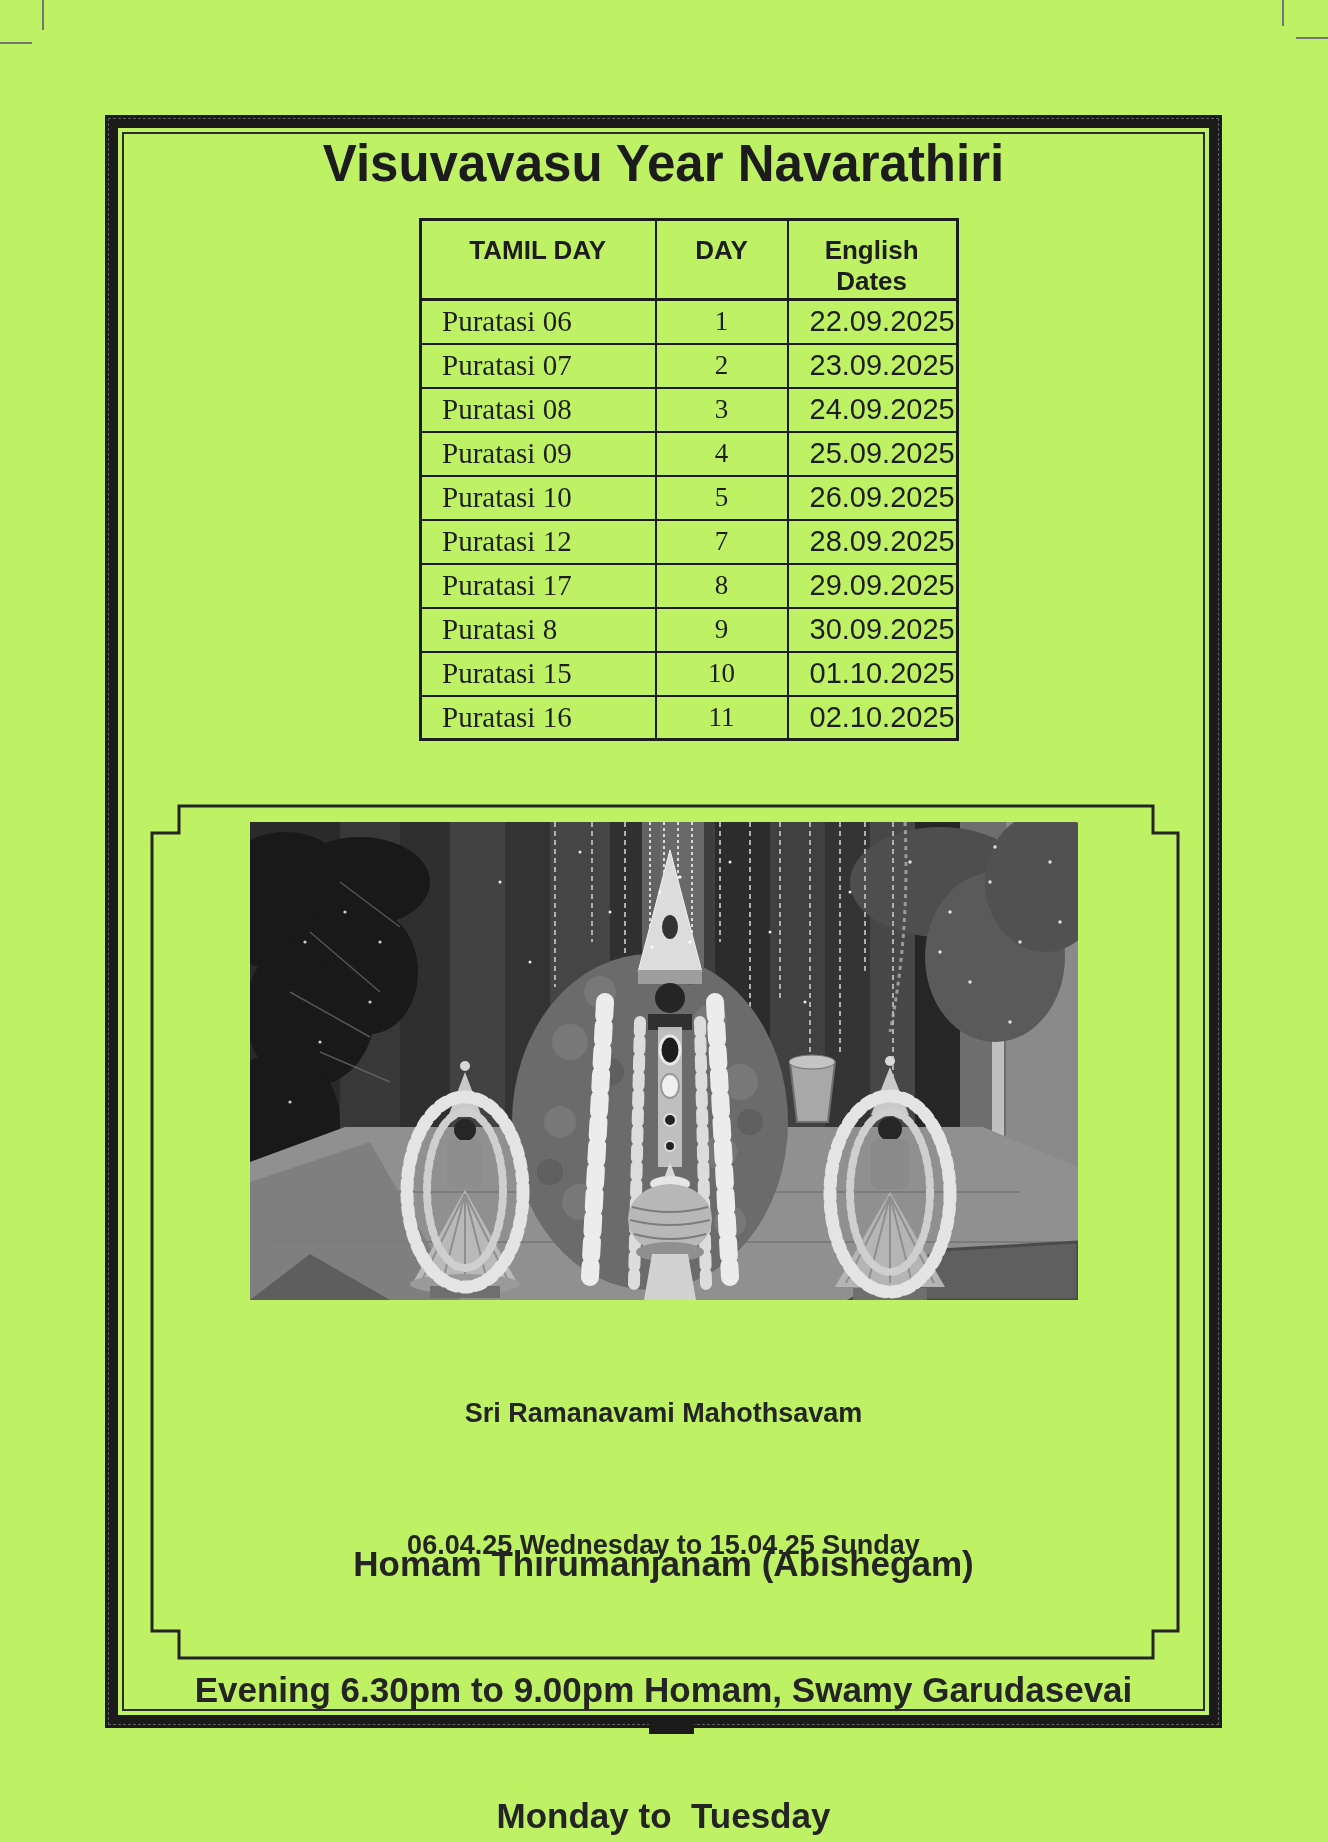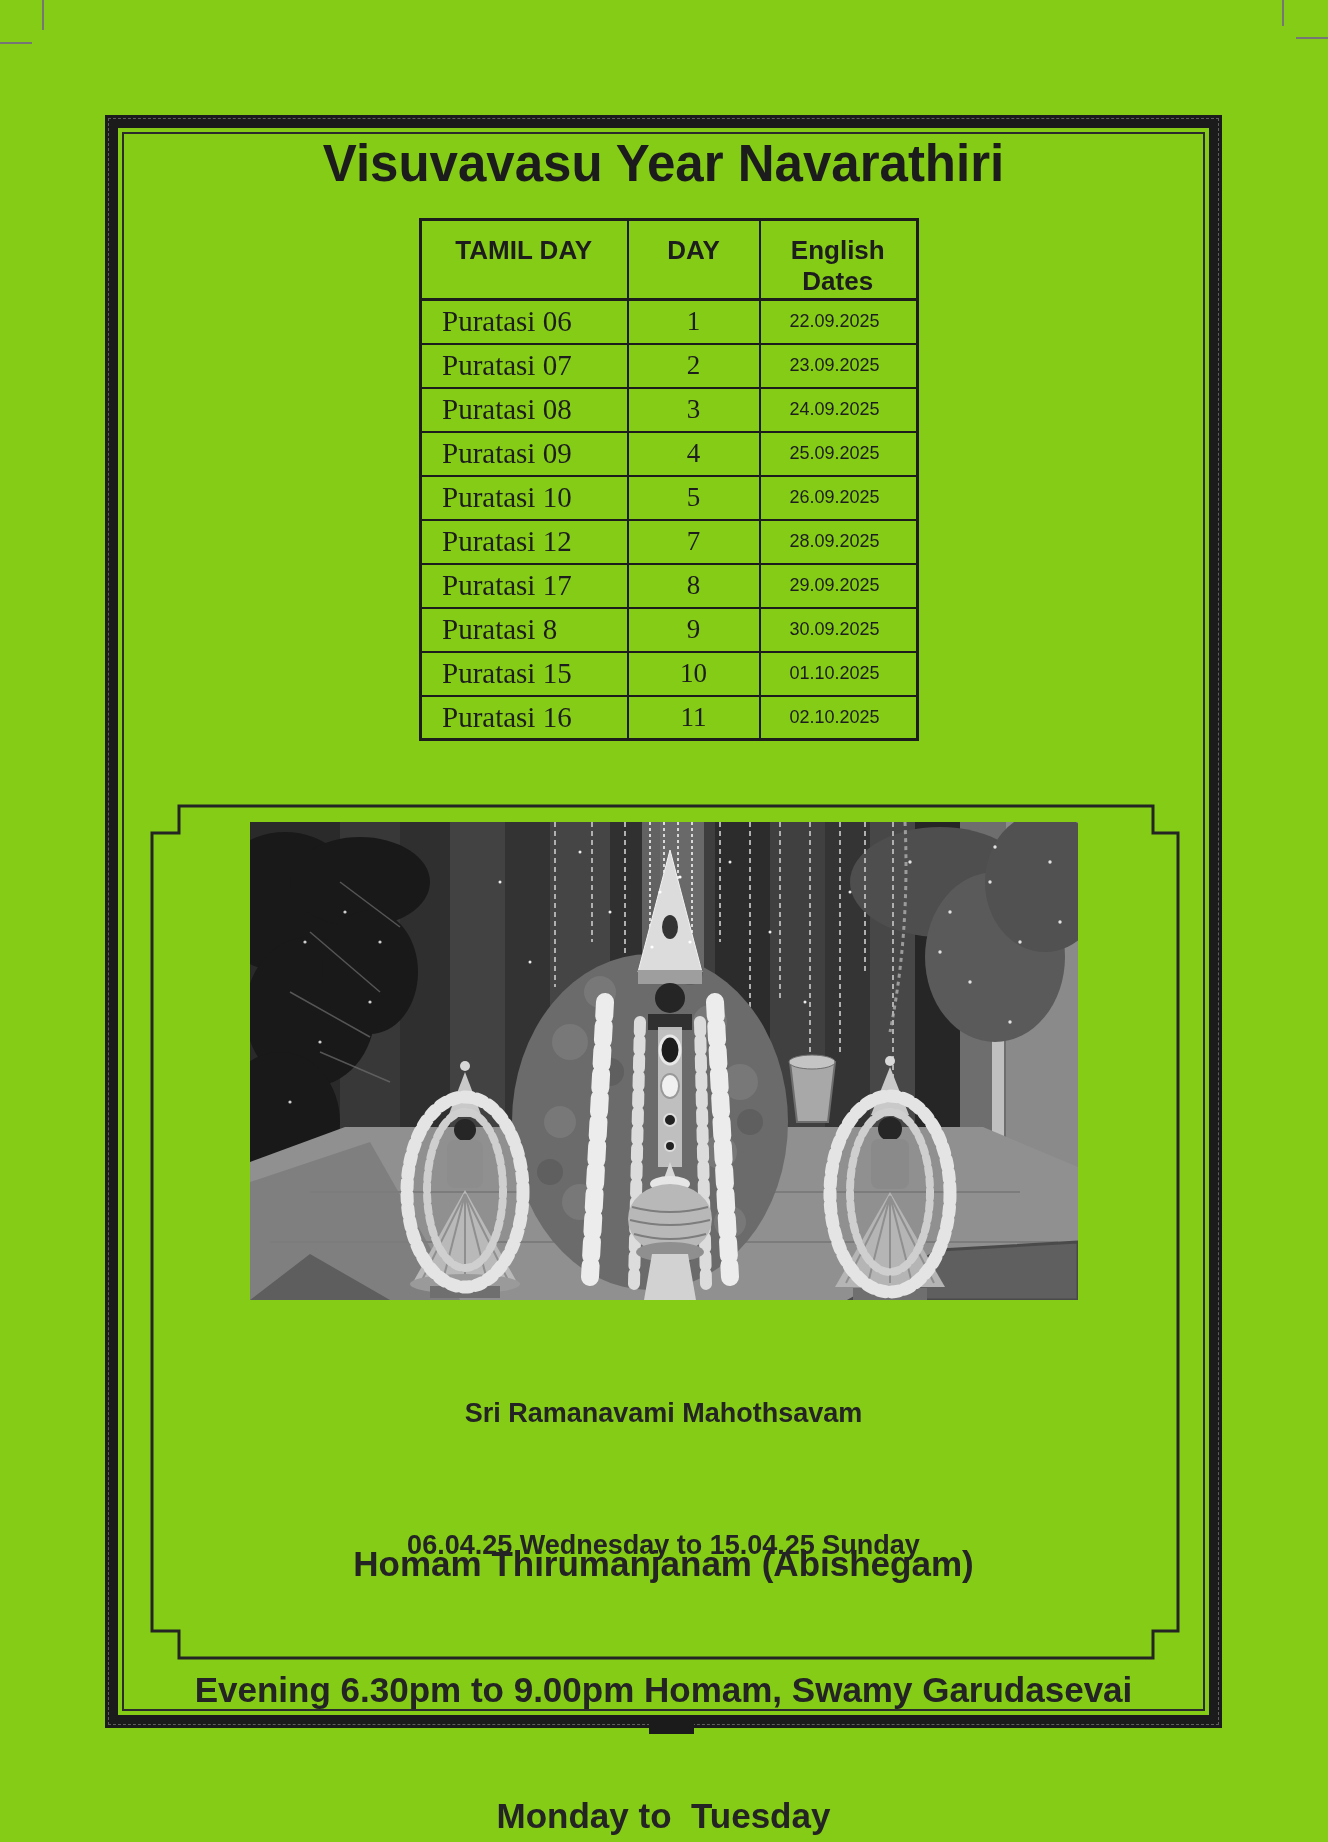--- a/index.html
+++ b/index.html
@@ -1,17 +1,17 @@
 <!DOCTYPE html>
 <html><head>
 <meta charset="utf-8">
 <style>
   html,body{margin:0;padding:0;background:#ffffff;}
   .canvas{
-    position:relative;width:1328px;height:1842px;background:#84cc16;
+    position:relative;width:1328px;height:1842px;background:#bef264;
     font-family:"Liberation Sans",sans-serif;color:#1d1d1d;overflow:hidden;
   }
 
   
   .crop-mark{position:absolute;background:#767676;}
   .cm-tl-v{left:42px;top:0;width:2px;height:30px;}
   .cm-tl-h{left:0;top:42px;width:32px;height:2px;}
   .cm-tr-v{left:1282px;top:0;width:2px;height:26px;}
   .cm-tr-h{left:1296px;top:37px;width:32px;height:2px;}
 
@@ -37,25 +37,25 @@
   .cal-table{
     position:absolute;left:419px;top:218px;border-collapse:collapse;
     border:3px solid #1c1c1c;table-layout:fixed;
   }
   .cal-table th,.cal-table td{border:2px solid #1c1c1c;box-sizing:border-box;}
   .cal-table thead th{
     height:80px;font-size:26px;font-weight:bold;vertical-align:top;
     padding-top:14px;line-height:31px;border-bottom:3px solid #1c1c1c;
   }
   .cal-table tbody td{height:44px;vertical-align:middle;}
-  .c-tamil{width:207px;text-align:left;padding-left:20px;
+  .c-tamil{width:235px;text-align:left;padding-left:20px;
     font-family:"Liberation Serif",serif;font-size:29px;}
   .c-day{width:132px;text-align:center;
     font-family:"Liberation Serif",serif;font-size:27px;}
-  .c-date{width:158px;text-align:left;padding-left:29px;font-size:18px;}
+  .c-date{width:158px;text-align:left;padding-left:21px;font-size:29px;}
 
   .stepped-frame{position:absolute;left:0;top:0;pointer-events:none;}
 
   .photo{position:absolute;left:250px;top:822px;width:828px;height:478px;}
 
   .announce{
     position:absolute;left:117px;width:1093px;text-align:center;
     font-weight:bold;color:#242424;white-space:pre-wrap;
   }
   .announce p{margin:0;}

